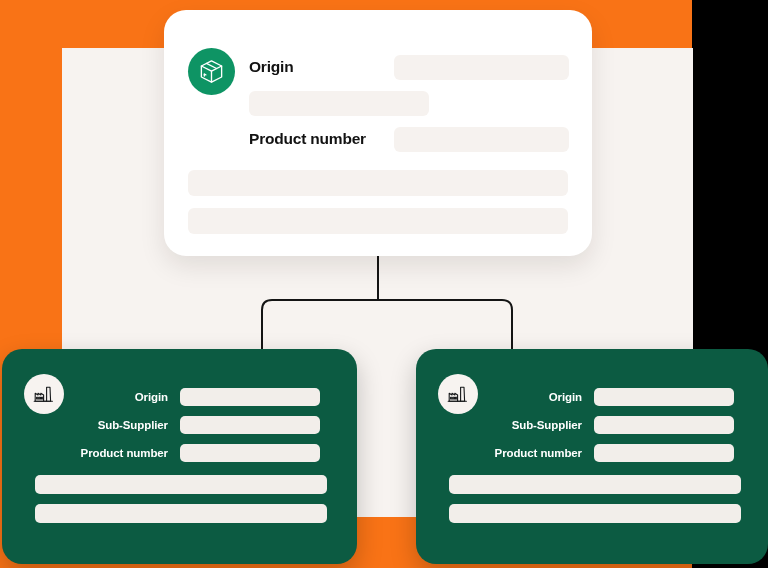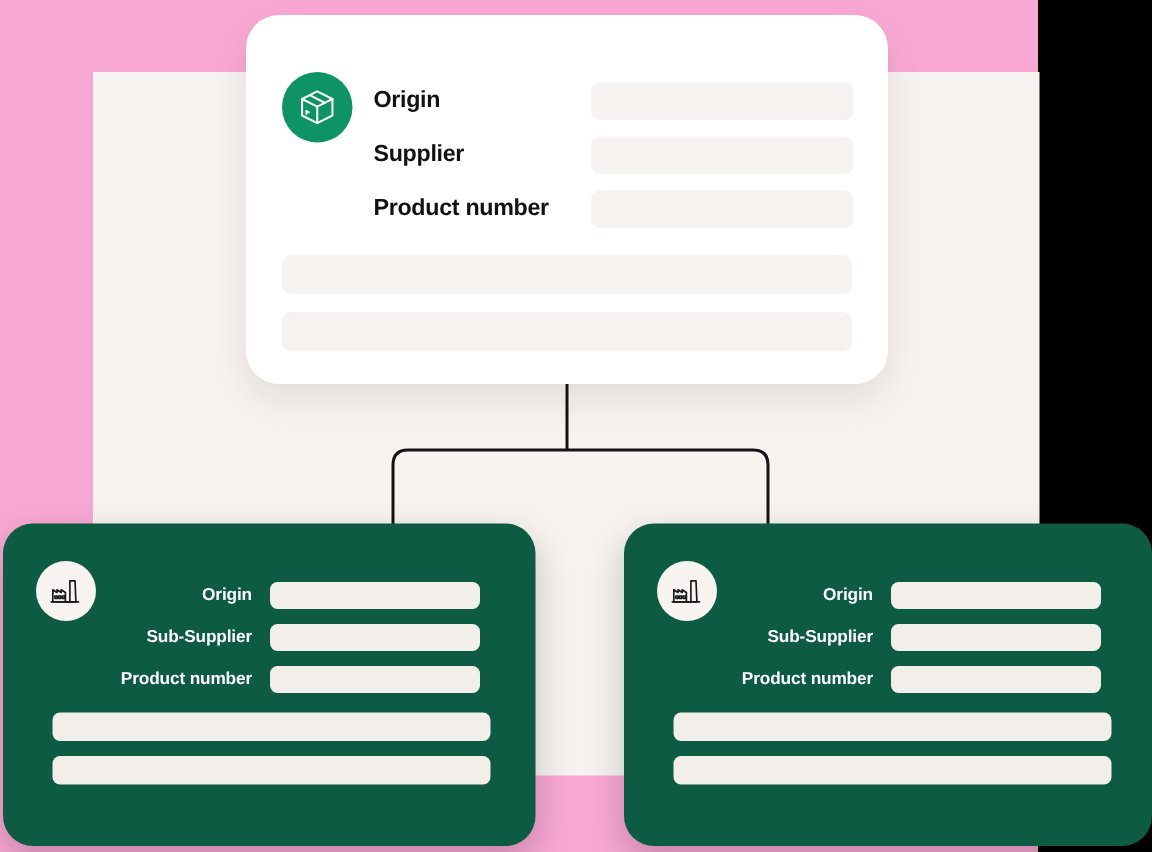--- a/index.html
+++ b/index.html
@@ -11,21 +11,21 @@
     width: 768px;
     height: 568px;
     font-family: "Liberation Sans", sans-serif;
     overflow: hidden;
   }
 
   #stage {
     position: relative;
     width: 692px;
     height: 568px;
-    background: #f9a8d4;
+    background: #f97316;
   }
 
   
   .backdrop {
     position: absolute;
     left: 62px;
     top: 48px;
     width: 631px;
     height: 469px;
     background: #F7F3F0;
@@ -198,21 +198,20 @@
         <path d="M5.6 14.3 7.0 15.0"></path>
       </svg>
     </div>
 
     <div class="rows">
       <div class="row">
         <div class="lbl">Origin</div>
         <div class="fill" title=""></div>
       </div>
       <div class="row">
-        <div class="lbl">Supplier</div>
         <div class="fill" title=""></div>
       </div>
       <div class="row">
         <div class="lbl">Product number</div>
         <div class="fill" title=""></div>
       </div>
     </div>
 
     <div class="wide-bars">
       <div class="wide-bar"></div>

